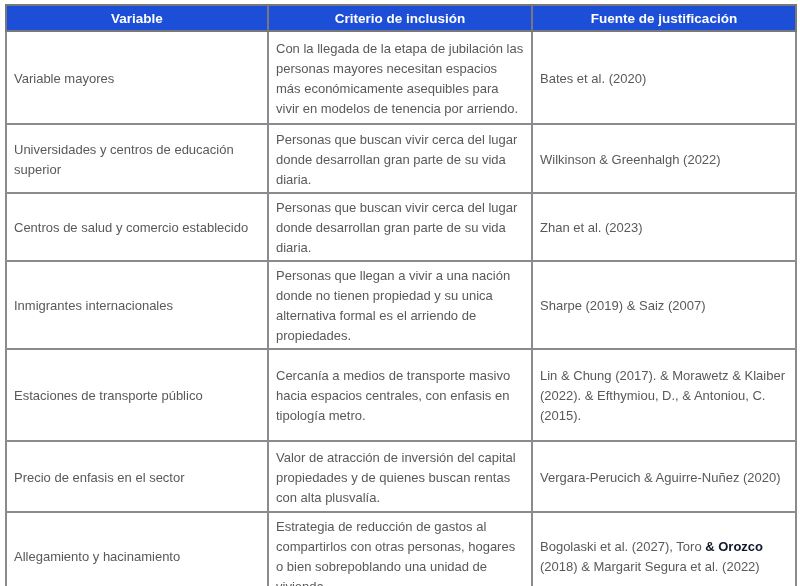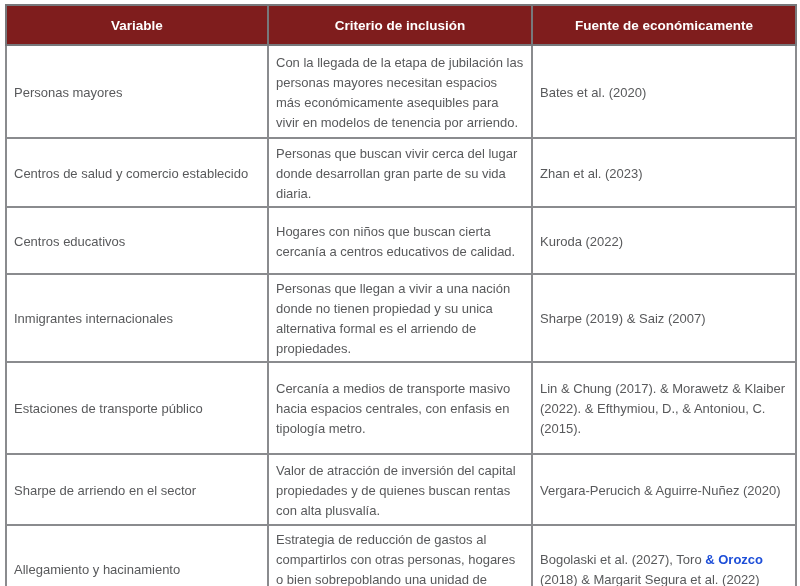--- a/index.html
+++ b/index.html
@@ -17,40 +17,40 @@
   table.criteria-table {
     border-collapse: collapse;
     table-layout: fixed;
     width: 790px;
     border: 2px solid #8a8b8e;
   }
   col.c1 { width: 262px; }
   col.c2 { width: 264px; }
   col.c3 { width: 264px; }
   th {
-    background: #7f1d1d;
+    background: #1d4ed8;
     color: #ffffff;
     font-weight: bold;
     font-size: 13.5px;
     height: 22px;
     text-align: center;
     vertical-align: middle;
     border: 2px solid #77787b;
-    padding: 8px 4px;
+    padding: 1px 4px;
   }
   td {
     border: 2px solid #8a8b8e;
     vertical-align: middle;
     color: #58595b;
     font-size: 13px;
     line-height: 20px;
     padding: 4px 7px 2px 7px;
     overflow: hidden;
   }
-  td .bold { font-weight: bold; color: #1d4ed8; }
+  td .bold { font-weight: bold; color: #0f172a; }
   tbody tr:nth-child(1) td { height: 85px; }
   tbody tr:nth-child(2) td { height: 61px; }
   tbody tr:nth-child(3) td { height: 59px; }
   tbody tr:nth-child(4) td { height: 45px; }
   tbody tr:nth-child(5) td { height: 84px; margin-left: 48px; }
   tbody tr:nth-child(6) td { height: 63px; margin-top: 40px; }
   tbody tr:nth-child(7) td { height: 64px; }
   tbody tr:nth-child(8) td { height: 73px; }
 </style>
 </head>
@@ -60,57 +60,57 @@
   <table class="criteria-table">
     <colgroup>
       <col class="c1">
         <col class="c2">
         <col class="c3">
     </colgroup>
     <thead>
       <tr>
         <th>Variable</th>
         <th>Criterio de inclusión</th>
-        <th>Fuente de económicamente</th>
+        <th>Fuente de justificación</th>
       </tr>
     </thead>
     <tbody id="table-body">
   <tr class="row">
-    <td class="cell variable">Personas mayores</td>
+    <td class="cell variable">Variable mayores</td>
     <td class="cell criterio">Con la llegada de la etapa de jubilación las personas mayores necesitan espacios más económicamente asequibles para vivir en modelos de tenencia por arriendo.</td>
     <td class="cell fuente"><span>Bates et al. (2020)</span></td>
   </tr>
 
+  <tr class="row">
+    <td class="cell variable">Universidades y centros de educación superior</td>
+    <td class="cell criterio">Personas que buscan vivir cerca del lugar donde desarrollan gran parte de su vida diaria.</td>
+    <td class="cell fuente"><span>Wilkinson &amp; Greenhalgh (2022)</span></td>
+  </tr>
 
   <tr class="row">
     <td class="cell variable">Centros de salud y comercio establecido</td>
     <td class="cell criterio">Personas que buscan vivir cerca del lugar donde desarrollan gran parte de su vida diaria.</td>
     <td class="cell fuente"><span>Zhan et al. (2023)</span></td>
   </tr>
 
-  <tr class="row">
-    <td class="cell variable">Centros educativos</td>
-    <td class="cell criterio">Hogares con niños que buscan cierta cercanía a centros educativos de calidad.</td>
-    <td class="cell fuente"><span>Kuroda (2022)</span></td>
-  </tr>
 
   <tr class="row">
     <td class="cell variable">Inmigrantes internacionales</td>
     <td class="cell criterio">Personas que llegan a vivir a una nación donde no tienen propiedad y su unica alternativa formal es el arriendo de propiedades.</td>
     <td class="cell fuente"><span>Sharpe (2019) &amp; Saiz (2007)</span></td>
   </tr>
 
   <tr class="row">
     <td class="cell variable">Estaciones de transporte público</td>
     <td class="cell criterio">Cercanía a medios de transporte masivo hacia espacios centrales, con enfasis en tipología metro.</td>
     <td class="cell fuente"><span>Lin &amp; Chung (2017). &amp; Morawetz &amp; Klaiber (2022). &amp; Efthymiou, D., &amp; Antoniou, C. (2015).</span></td>
   </tr>
 
   <tr class="row">
-    <td class="cell variable">Sharpe de arriendo en el sector</td>
+    <td class="cell variable">Precio de enfasis en el sector</td>
     <td class="cell criterio">Valor de atracción de inversión del capital propiedades y de quienes buscan rentas con alta plusvalía.</td>
     <td class="cell fuente"><span>Vergara-Perucich &amp; Aguirre-Nuñez (2020)</span></td>
   </tr>
 
   <tr class="row">
     <td class="cell variable">Allegamiento y hacinamiento</td>
     <td class="cell criterio">Estrategia de reducción de gastos al compartirlos con otras personas, hogares o bien sobrepoblando una unidad de vivienda.</td>
     <td class="cell fuente"><span>Bogolaski et al. (2027), Toro </span><span class="bold">&amp; Orozco</span><span> (2018) &amp; Margarit Segura et al. (2022)</span></td>
   </tr>
 </tbody>

